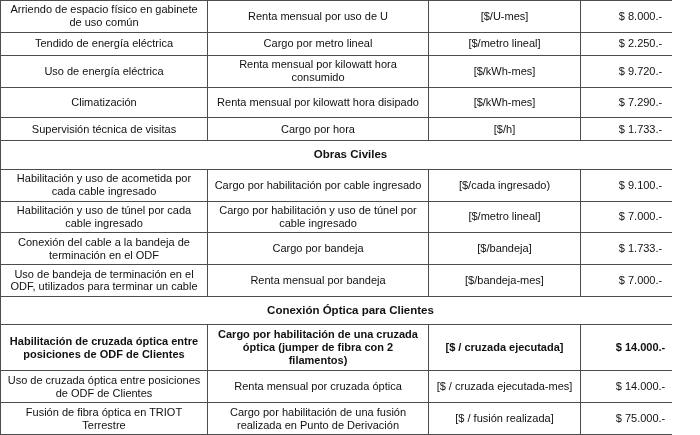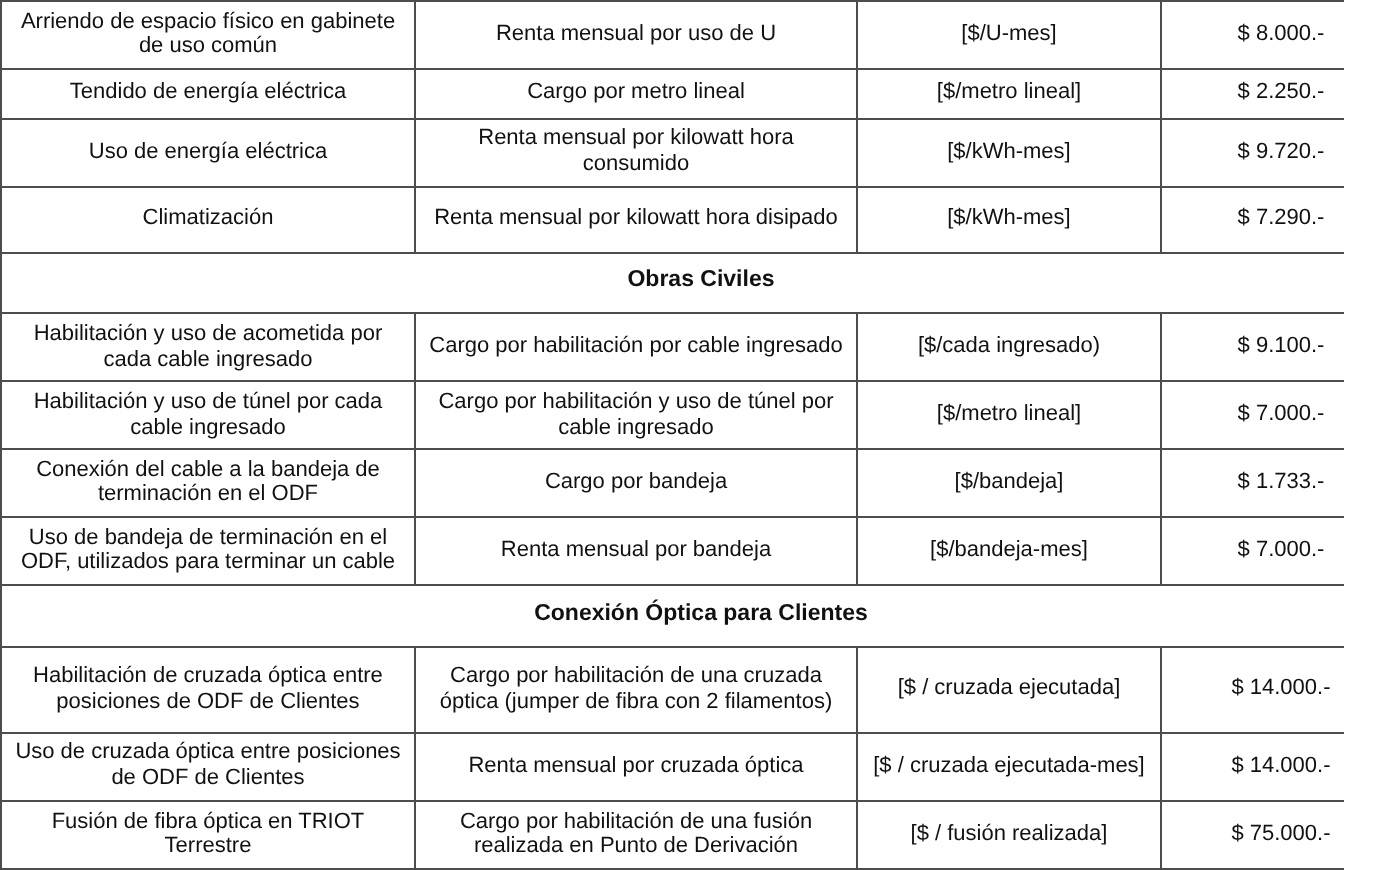--- a/index.html
+++ b/index.html
@@ -28,21 +28,21 @@
     overflow: hidden;
   }
   td.svc { text-align: left; padding-left: 5px; }
   tr.section-row td {
     font-weight: 700;
     font-size: 11.5px;
     text-align: center;
   }
   tr.h1line  { height: 21px; padding-left: 40px; }
   tr.h2line  { height: 28px; }
-  tr.h3line  { height: 37px; }
+  tr.h3line  { height: 37px; font-weight: bold; }
   tr.hsect   { height: 26px; margin-top: 48px; }
 </style>
 </head>
 <body>
 
 <div class="doc">
   <table class="pricing">
     <colgroup>
       <col style="width:207px">
       <col style="width:221px">
@@ -66,20 +66,26 @@
         <td class="svc">Uso de energía eléctrica</td>
         <td>Renta mensual por kilowatt hora consumido</td>
         <td>[$/kWh-mes]</td>
         <td>$ 9.720.-</td>
       </tr>
       <tr class="h2line">
         <td class="svc">Climatización</td>
         <td>Renta mensual por kilowatt hora disipado</td>
         <td>[$/kWh-mes]</td>
         <td>$ 7.290.-</td>
+      </tr>
+      <tr class="h1line">
+        <td class="svc">Supervisión técnica de visitas</td>
+        <td>Cargo por hora</td>
+        <td>[$/h]</td>
+        <td>$ 1.733.-</td>
       </tr>
       <tr class="hsect section-row">
         <td colspan="4">Obras Civiles</td>
       </tr>
       <tr class="h2line">
         <td class="svc">Habilitación y uso de acometida por cada cable ingresado</td>
         <td>Cargo por habilitación por cable ingresado</td>
         <td>[$/cada ingresado)</td>
         <td>$ 9.100.-</td>
       </tr>

